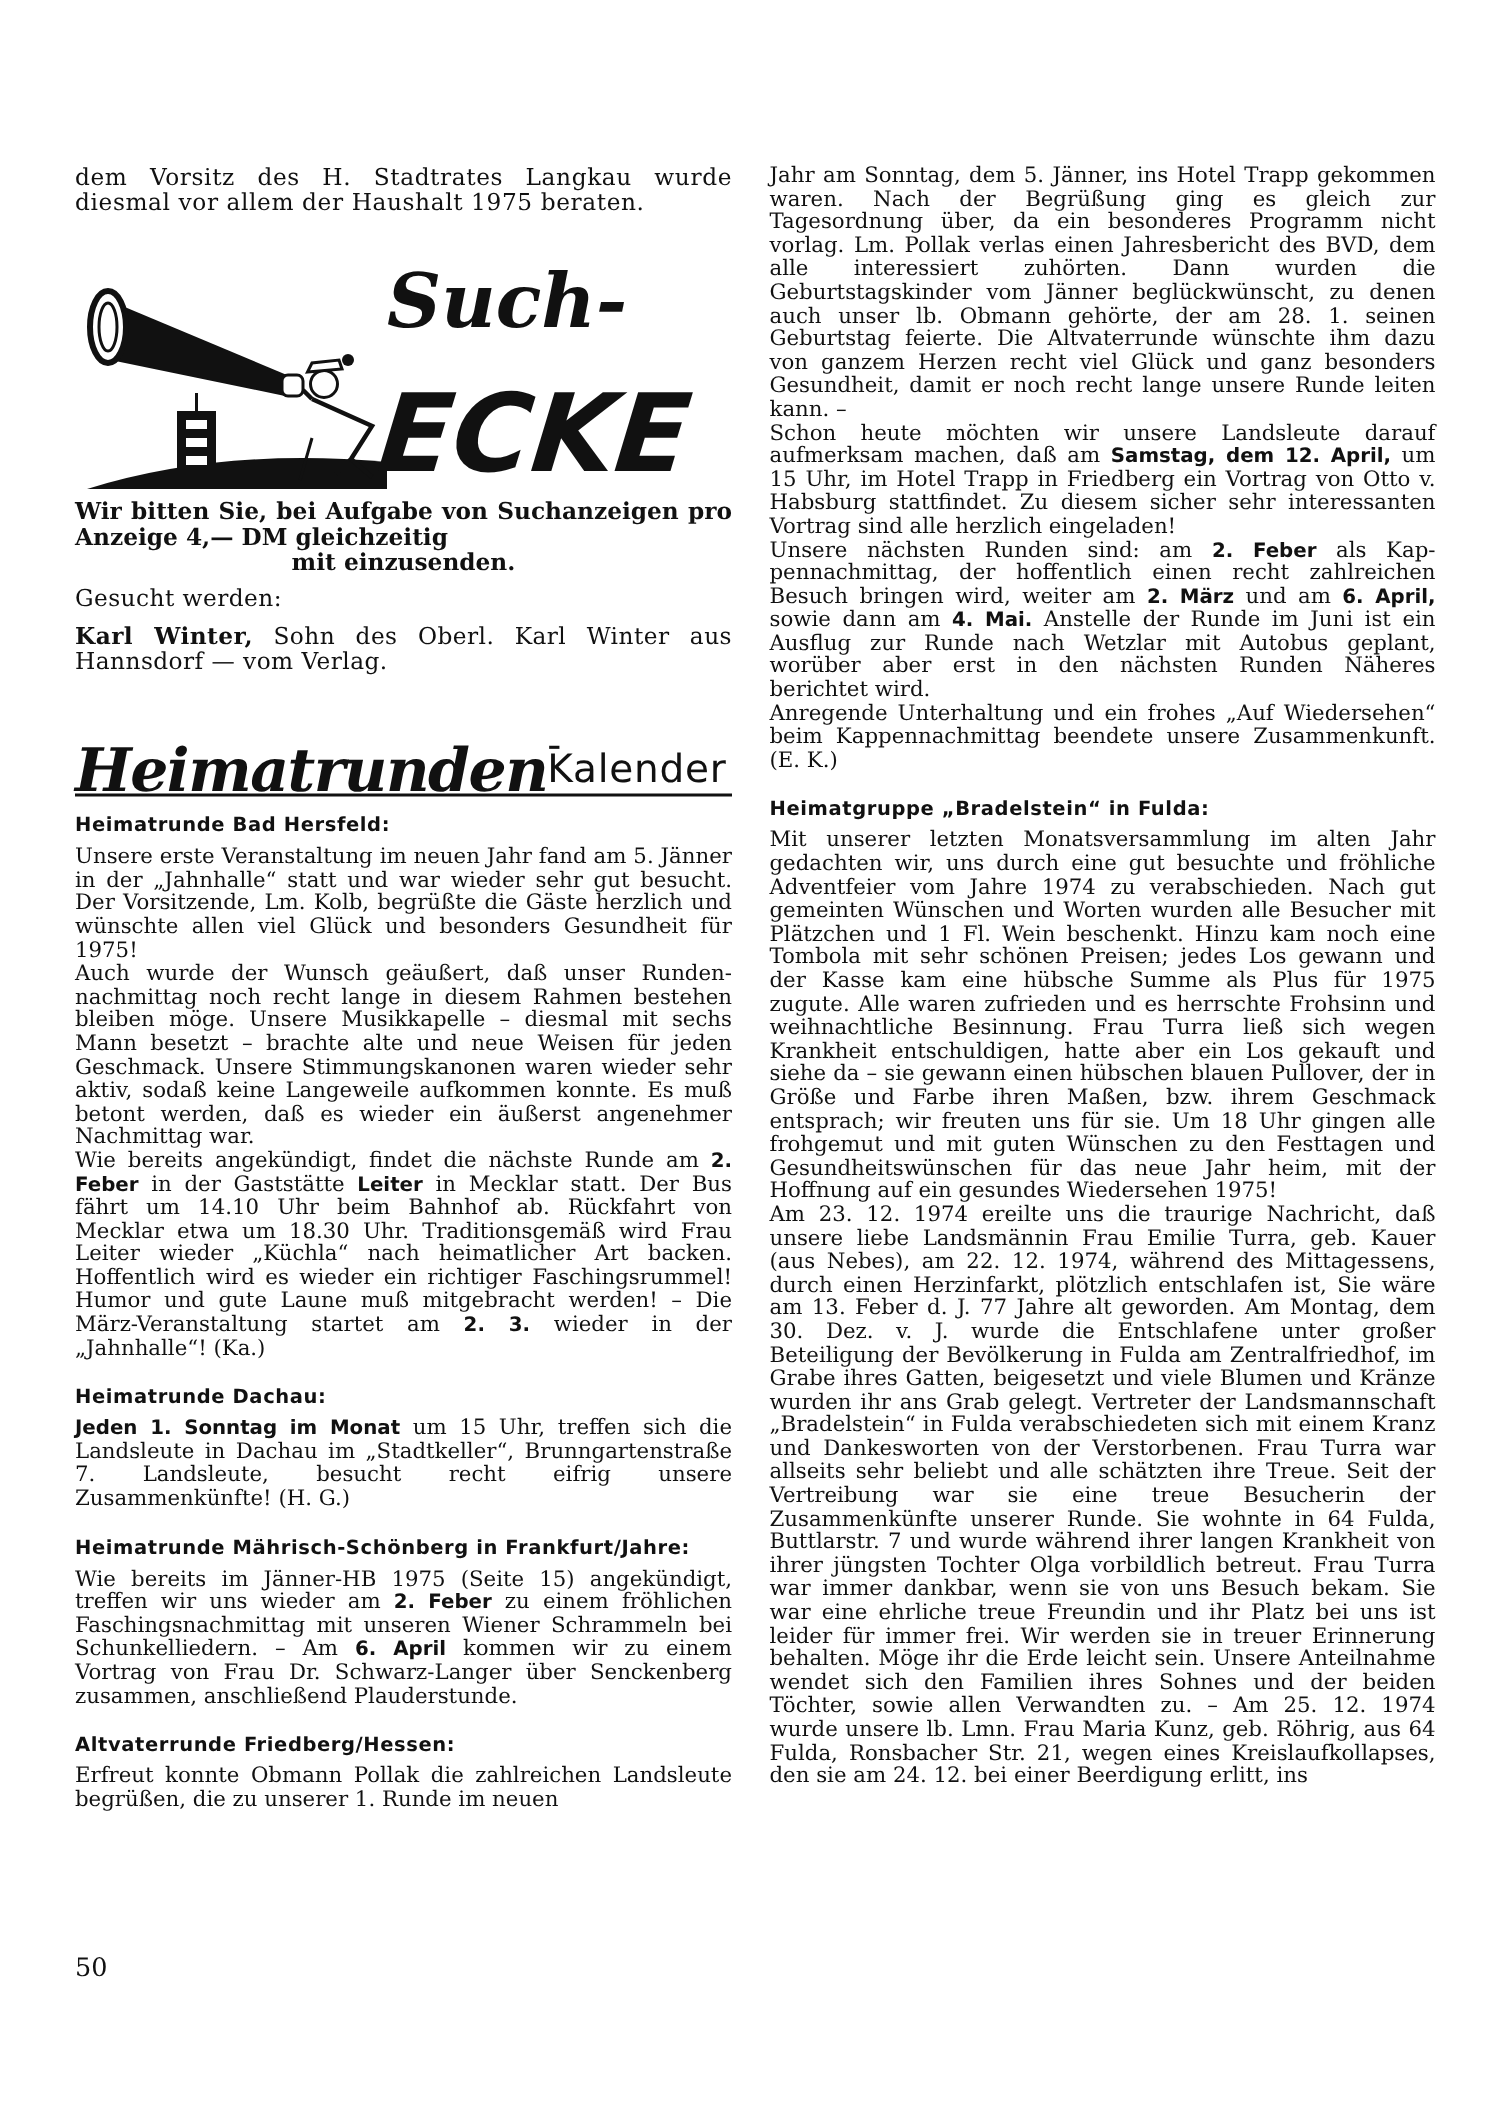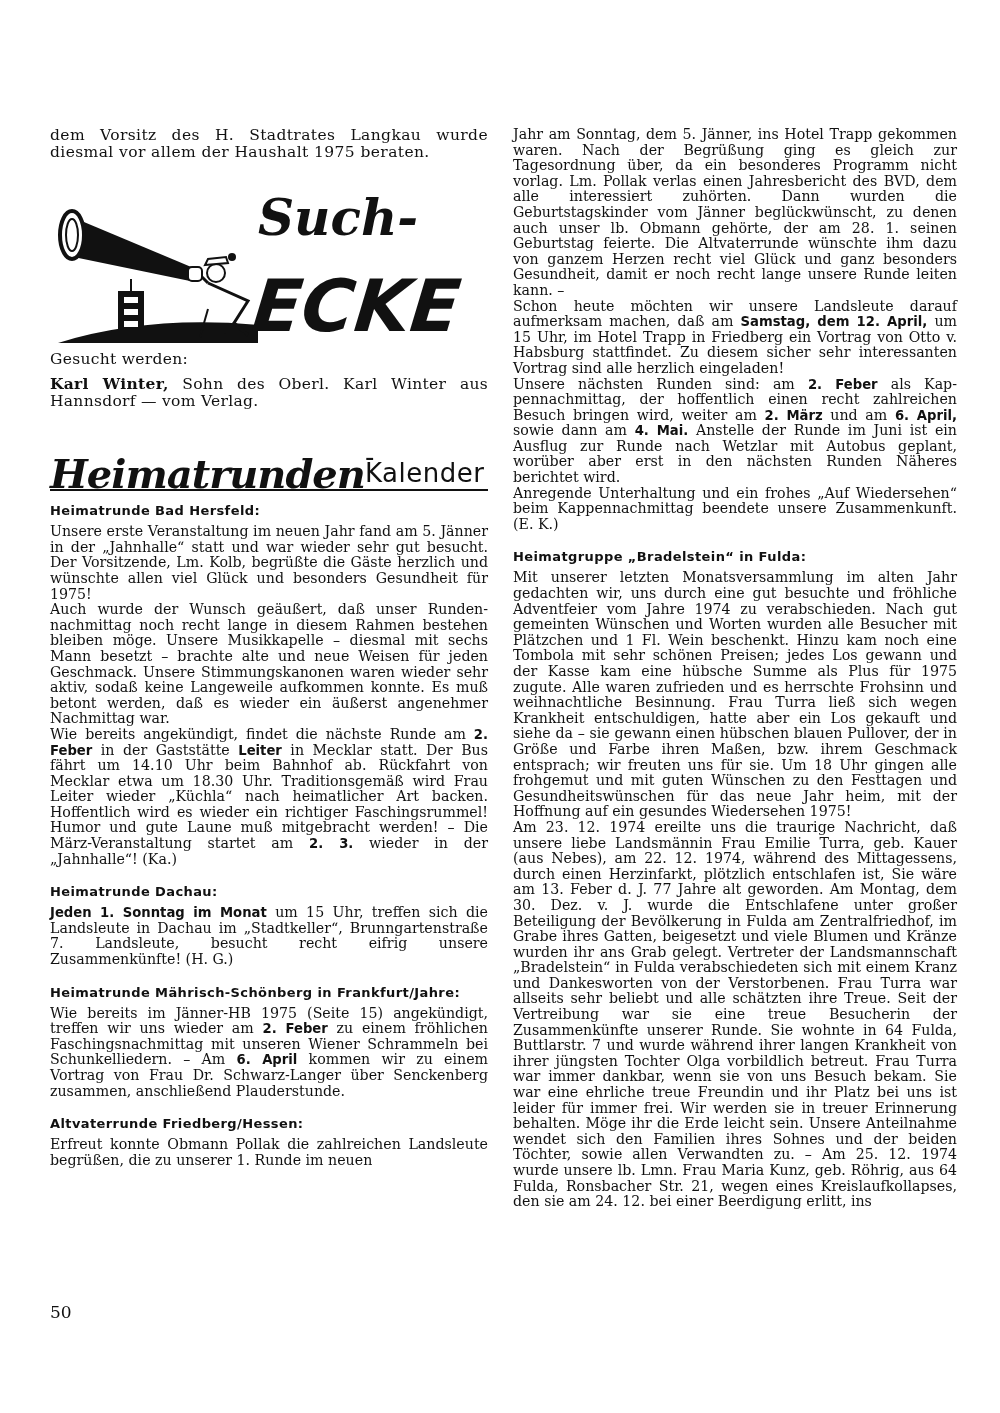--- a/index.html
+++ b/index.html
@@ -1,17 +1,17 @@
 <!DOCTYPE html>
 <html><head>
 <meta charset="utf-8">
 <style>
   html, body { margin: 0; padding: 0; background: #ffffff; }
   body { width: 1000px; height: 1413px; position: relative; overflow: hidden; color: #111; }
-  .col { position: absolute; top: 110px; width: 438px; font-family: "DejaVu Serif", serif; font-size: 14.2px; line-height: 15.6px; margin-top: 17px; }
+  .col { position: absolute; top: 110px; width: 438px; font-family: "DejaVu Serif", serif; font-size: 14.2px; line-height: 15.6px; }
   .col-left { left: 50px; }
   .col-right { left: 513px; width: 444px; }
   .para { margin: 0; text-align: justify; hyphens: manual; }
   .intro { font-size: 15.5px; line-height: 17px; letter-spacing: 0.4px; }
   .b { font-family: "DejaVu Sans", sans-serif; font-weight: bold; font-size: 13.2px; }
   .notice { font-family: "DejaVu Serif", serif; font-weight: bold; font-size: 15.5px; line-height: 17px; text-align: justify; margin: 6px 0 0 0; }
   .notice .last { display: block; text-align: center; }
   .gesucht { font-size: 15.5px; line-height: 17px; margin-top: 8px; letter-spacing: 0.3px; }
   .karl { font-size: 15.5px; line-height: 17px; margin-top: 7px; text-align: justify; letter-spacing: 0.3px; }
   .karl strong { font-weight: bold; }
@@ -53,20 +53,24 @@
       <path d="M150 100 L144 94" stroke="#111" stroke-width="3"></path>
       <path d="M176 140 L190 152" stroke="#111" stroke-width="3"></path>
       <line x1="150" y1="126" x2="142" y2="154" stroke="#111" stroke-width="2"></line>
 
       <text x="200" y="52" font-family="DejaVu Serif, serif" font-style="italic" font-weight="bold" font-size="50" fill="#111">Such-</text>
 
       <text x="208" y="148" font-family="DejaVu Sans, sans-serif" font-style="italic" font-weight="bold" font-size="72" fill="#111" transform="skewX(-6)">ECKE</text>
     </svg>
   </div>
 
+  <p class="notice">
+    <span>Wir bitten Sie, bei Aufgabe von Such­anzeigen pro Anzeige 4,— DM gleichzeitig</span>
+    <span class="last">mit einzusenden.</span>
+  </p>
 
   <div class="gesucht">Gesucht werden:</div>
   <p class="para karl"><strong>Karl Winter,</strong><span> Sohn des Oberl. Karl Winter aus Hannsdorf — vom Verlag.</span></p>
 
   <div class="kal-title">
     <span class="kal-script">Heimatrunden</span>
     <span class="kal-word">-Kalender</span>
   </div>
   <div class="rule"></div>
 

